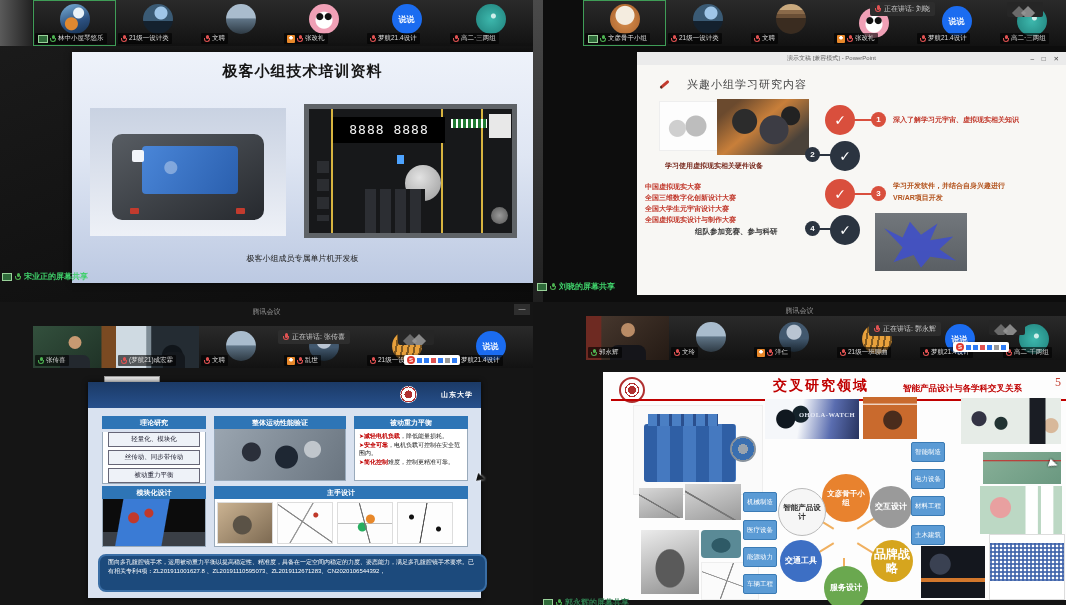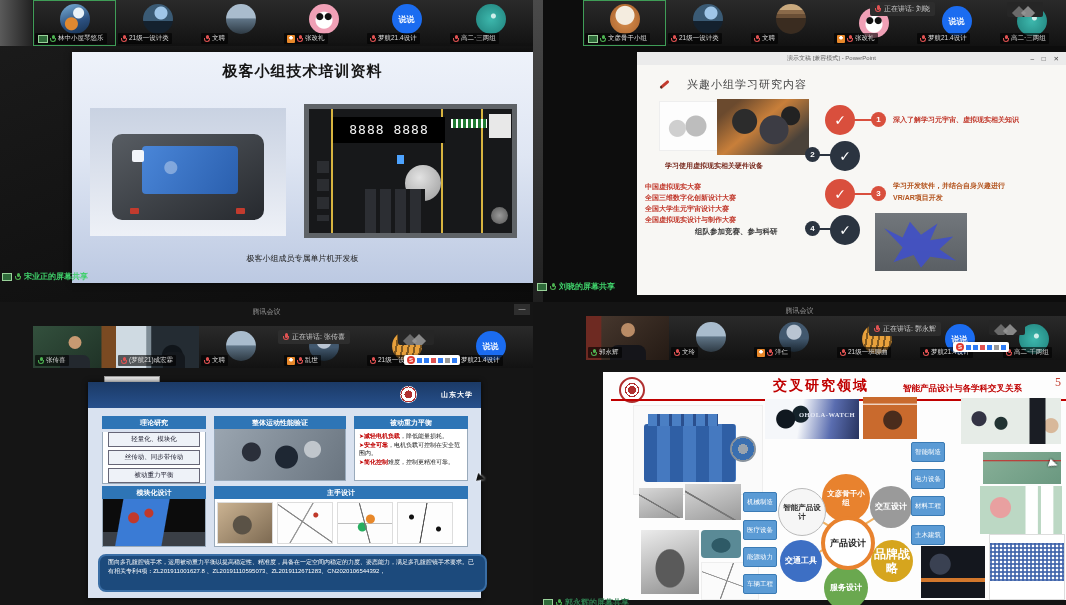--- a/index.html
+++ b/index.html
@@ -674,21 +674,20 @@
       <div class="mmline" style="left:203px;top:178px;width:30px;height:2px;transform:rotate(-32deg);"></div>
       <div class="mmline" style="left:252px;top:178px;width:30px;height:2px;transform:rotate(32deg);"></div>
       <div class="mmline" style="left:240px;top:186px;width:2px;height:16px;"></div>
 
       <div class="node orange" style="left:219px;top:102px;width:44px;height:44px;font-size:7.5px;padding:2px;">文彦骨干小组</div>
       <div class="node white" style="left:175px;top:116px;width:42px;height:42px;font-size:7.5px;padding:2px;">智能产品设计</div>
       <div class="node gray" style="left:267px;top:114px;width:38px;height:38px;font-size:8px;padding:2px;">交互设计</div>
       <div class="node blue" style="left:177px;top:168px;width:38px;height:38px;font-size:8px;padding:2px;">交通工具</div>
       <div class="node gold" style="left:268px;top:168px;width:38px;height:38px;font-size:12px;padding:2px;">品牌战略</div>
       <div class="node green" style="left:221px;top:194px;width:40px;height:40px;font-size:8px;padding:2px;">服务设计</div>
-      <div class="node" id="br-center" style="left:218px;top:144px;width:42px;height:42px;font-size:9px;padding:2px;">产品设计</div>
 
       <div class="tag" style="left:140px;top:120px;">机械制造</div>
       <div class="tag" style="left:140px;top:148px;">医疗设备</div>
       <div class="tag" style="left:140px;top:175px;">能源动力</div>
       <div class="tag" style="left:140px;top:202px;">车辆工程</div>
       <div class="tag" style="left:308px;top:70px;">智能制造</div>
       <div class="tag" style="left:308px;top:97px;">电力设备</div>
       <div class="tag" style="left:308px;top:124px;">材料工程</div>
       <div class="tag" style="left:308px;top:153px;">土木建筑</div>
     </div>

